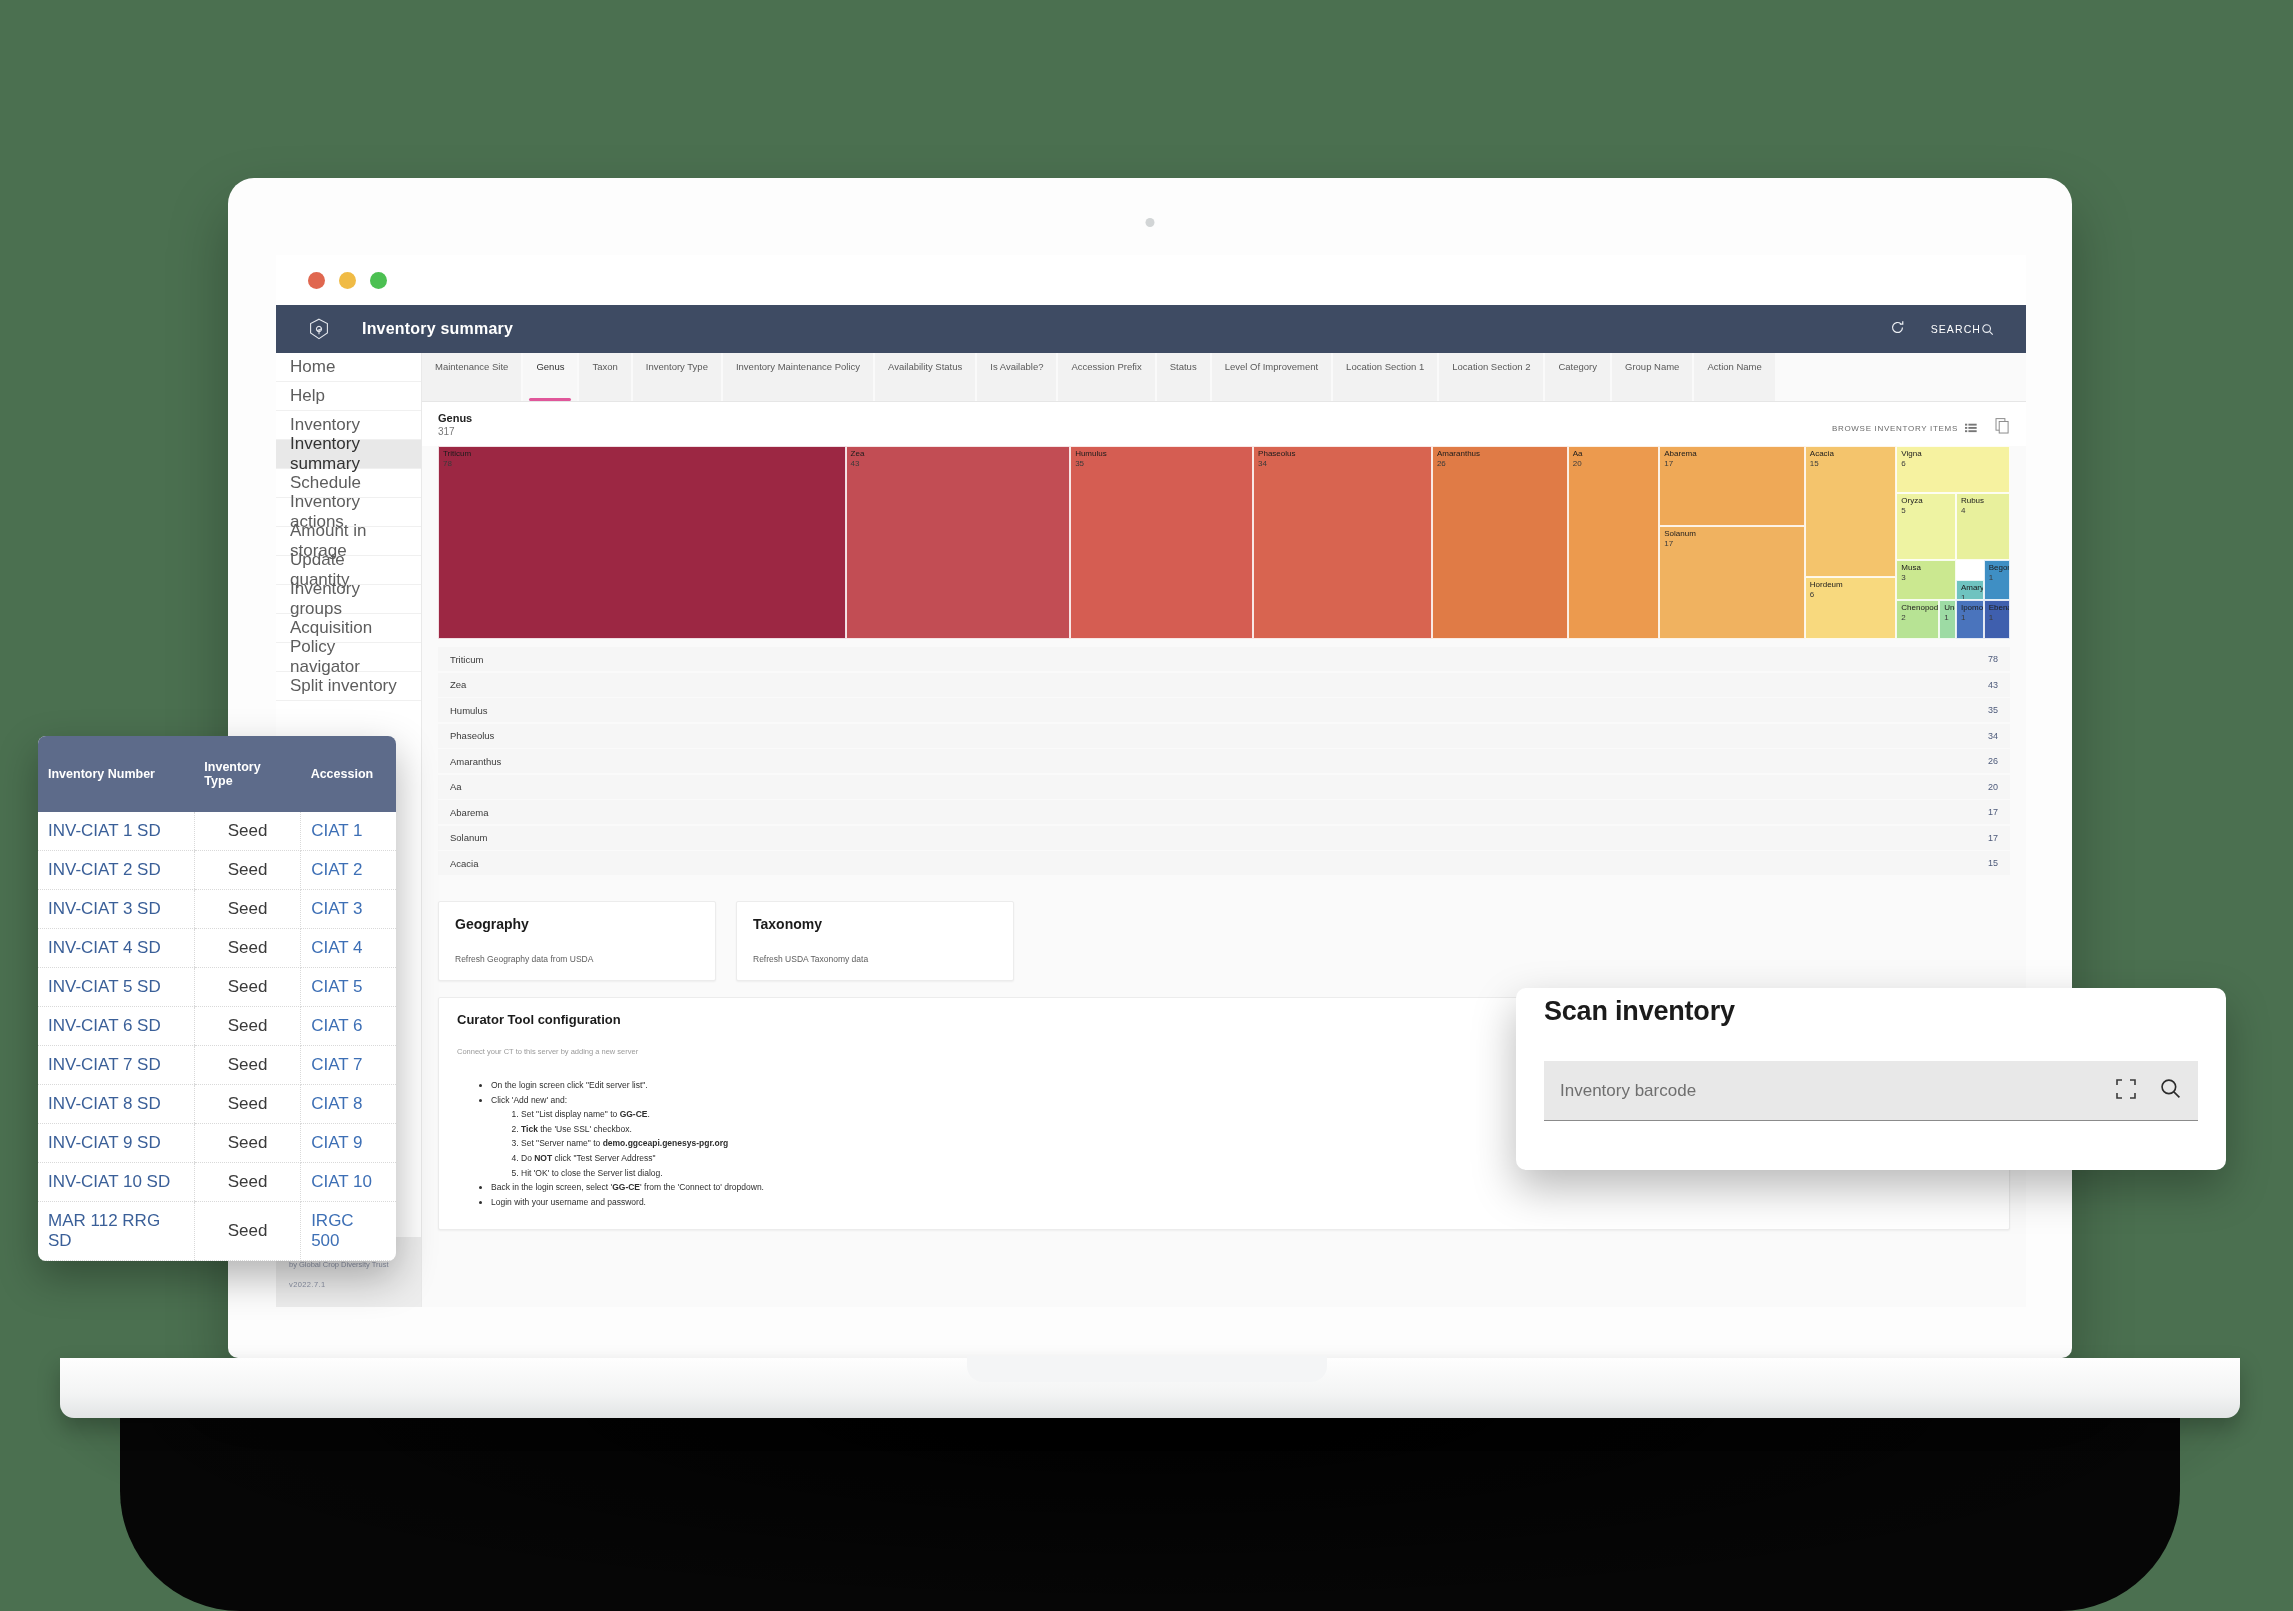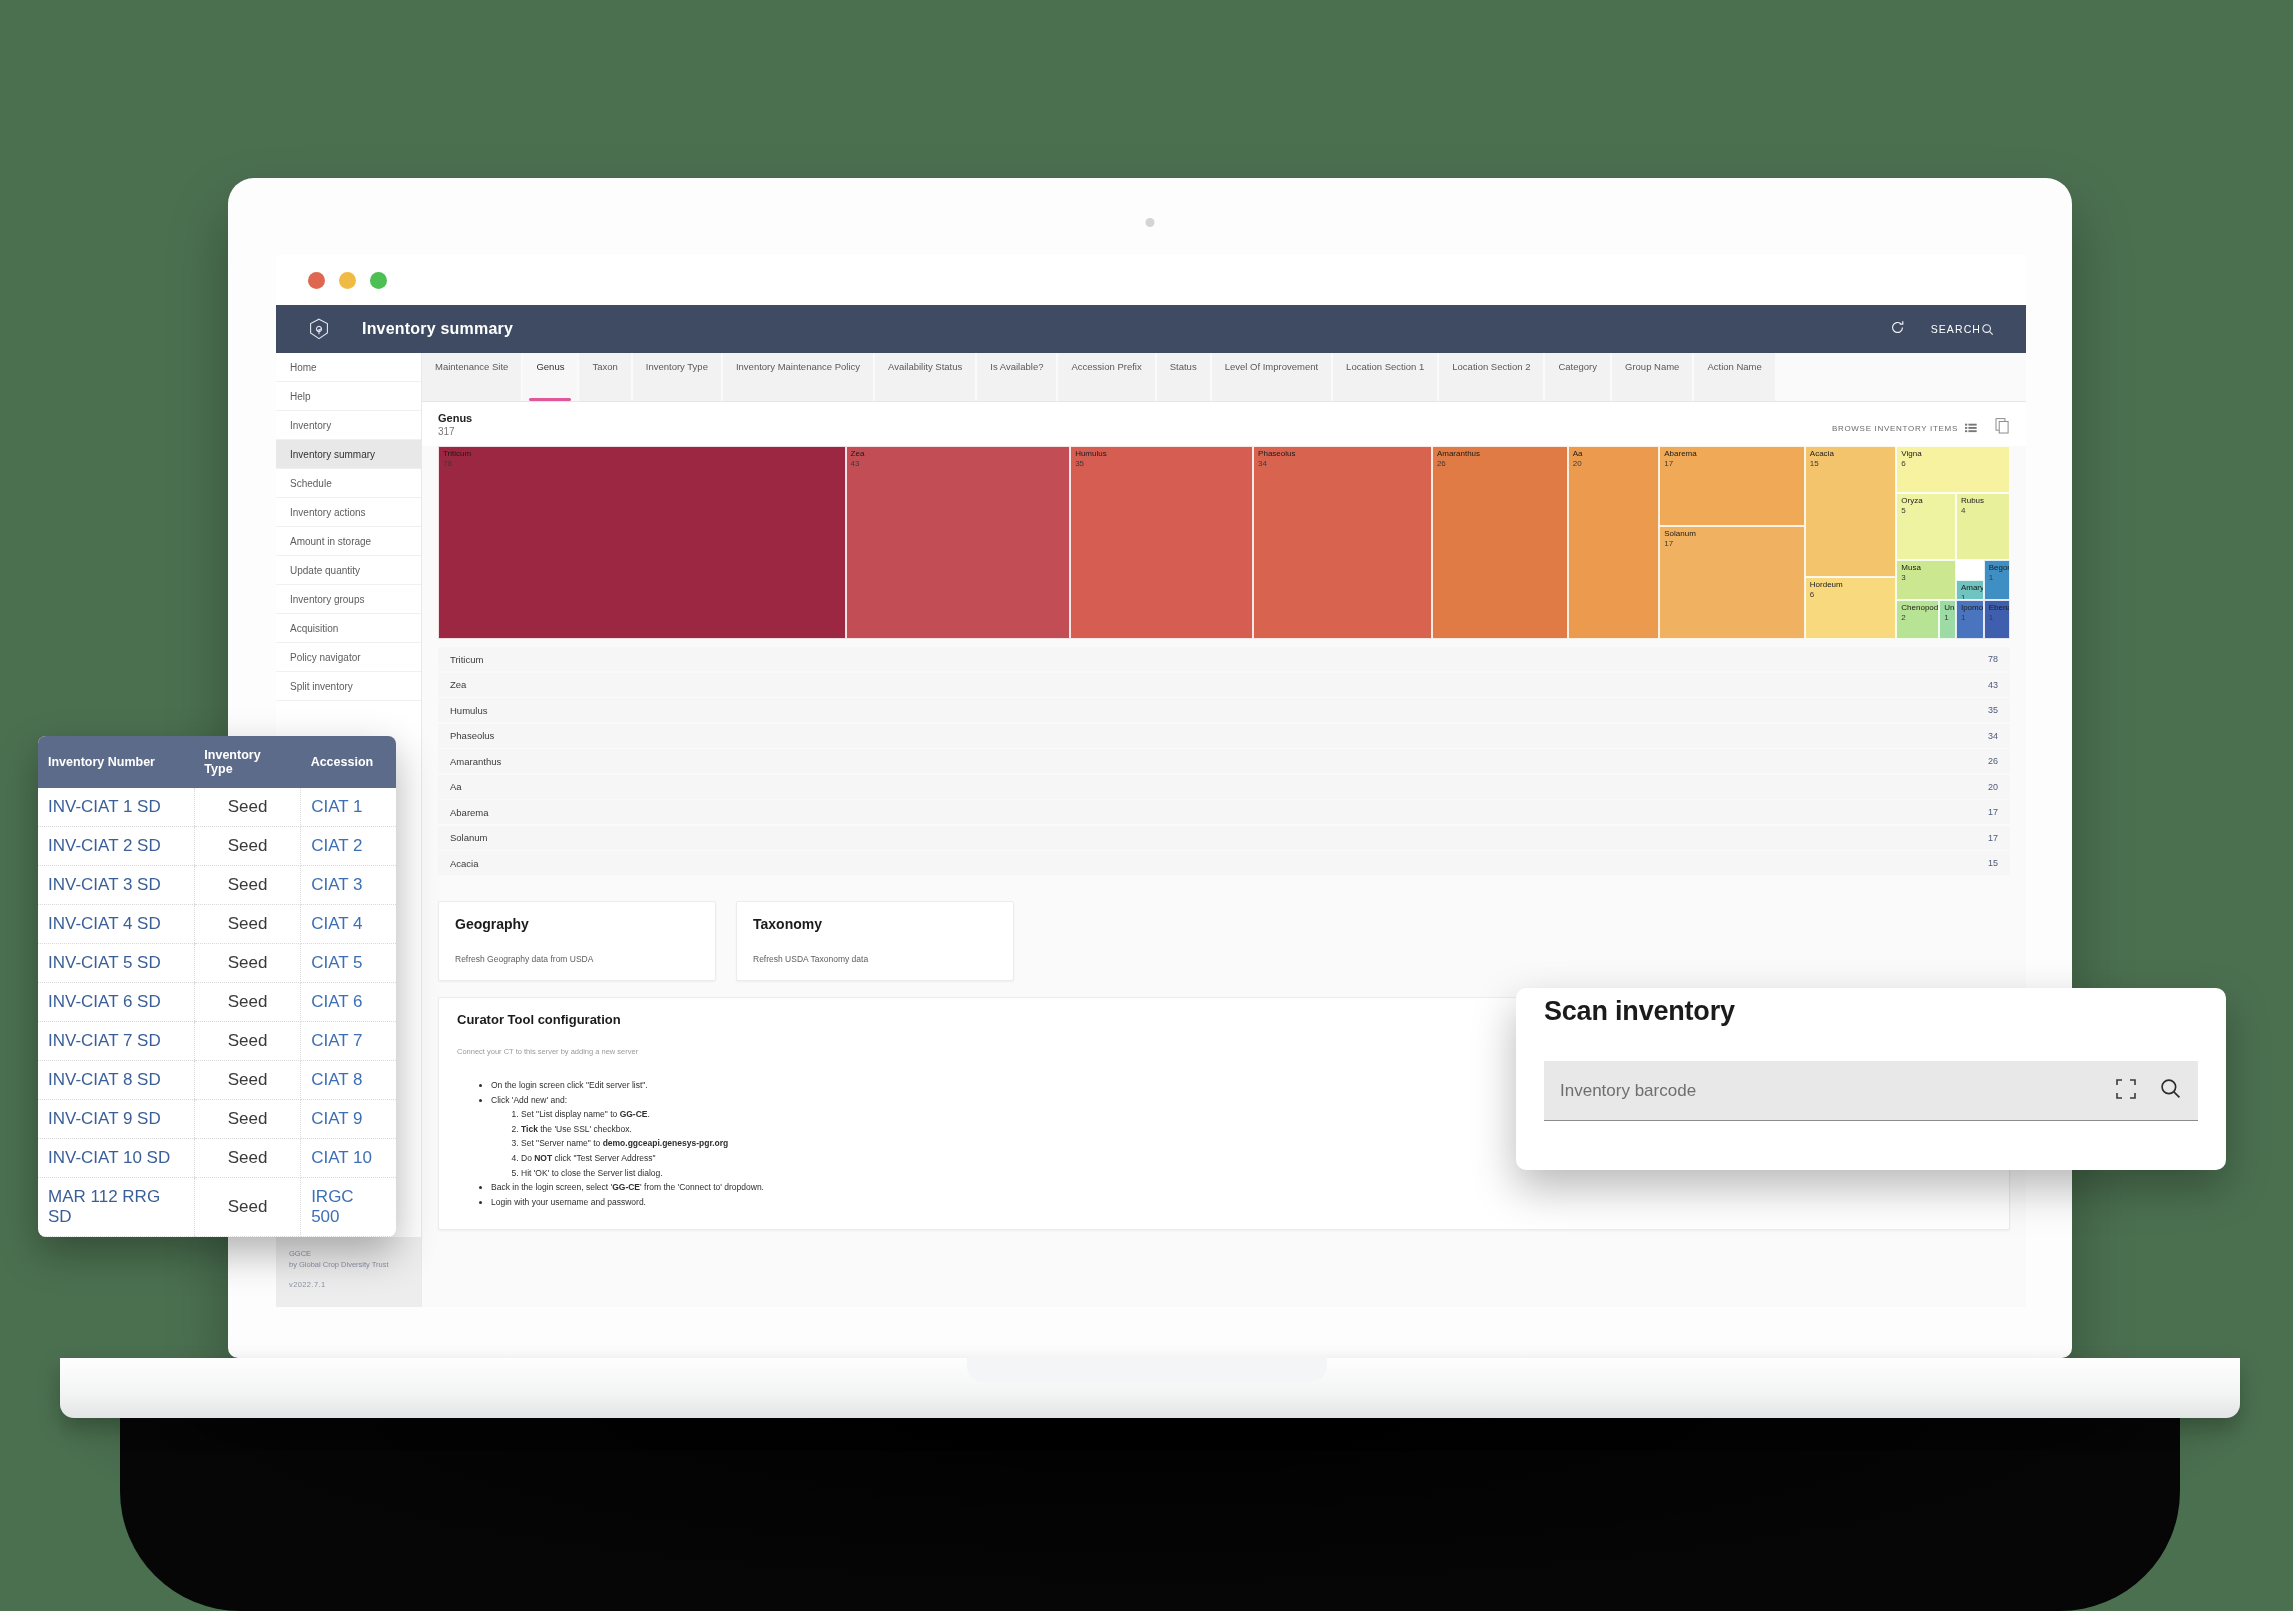--- a/index.html
+++ b/index.html
@@ -63,21 +63,21 @@
   .header-right { margin-left:auto; display:flex; align-items:center; gap:26px; padding-right:32px; }
   .header-search { font-size: 10.5px; letter-spacing: 1.1px; display:flex; align-items:center; }
 
   
   .app-body { display: flex; height: 954px; background: #fafafa; }
 
   
   .sidebar { width: 146px; background: #ffffff; border-right: 1px solid #e9e9e9; display:flex; flex-direction:column; }
   .nav-item {
     padding: 0 14px; height: 29px; display:flex; align-items:center;
-    font-size: 10px; color: #5d5d5d; border-bottom: 1px solid #f0f0f0;
+    font-size: 17px; color: #5d5d5d; border-bottom: 1px solid #f0f0f0;
   }
   .nav-item.active { background: #e8e8e8; color:#333; }
   .sidebar-footer { margin-top:auto; padding: 12px 13px 16px; background:#ededed; color:#8b92a5; font-size: 7.5px; line-height:1.45; }
   .sidebar-footer .ver { margin-top:9px; letter-spacing:.4px; }
 
   
   .main { flex: 1; background: #fafafa; position: relative; overflow: hidden; }
 
   
   .tabstrip { display:flex; align-items:stretch; background:#fafafa; height:49px; border-bottom:1px solid #e6e6e6; }
@@ -137,21 +137,21 @@
   
   #inv-card {
     position: absolute; left: 38px; top: 736px; width: 358px;
     background:#fff; border-radius: 8px;
     box-shadow: 0 16px 40px rgba(0,0,0,.30);
     overflow: hidden;
   }
   #inv-card table { width:100%; border-collapse: collapse; }
   #inv-card thead th {
     background:#5d6b8a; color:#fff; font-size: 12.5px; font-weight:700;
-    text-align:left; padding: 12px 10px;
+    text-align:left; padding: 24px 10px;
   }
   #inv-card thead th:nth-child(2), #inv-card thead th:nth-child(3) { text-align:left; }
   #inv-card tbody td {
     font-size: 17px; padding: 9px 10px; border-bottom: 1px dotted #d9d9d9;
     color:#3f4a63;
   }
   #inv-card tbody td.c2 { color:#3a3a3a; text-align:center; border-left:1px dotted #d9d9d9; border-right:1px dotted #d9d9d9;}
   #inv-card tbody td.c3 { color:#3d6fb5; }
   #inv-card tbody td.c1 { color:#3a5f98; }
 

